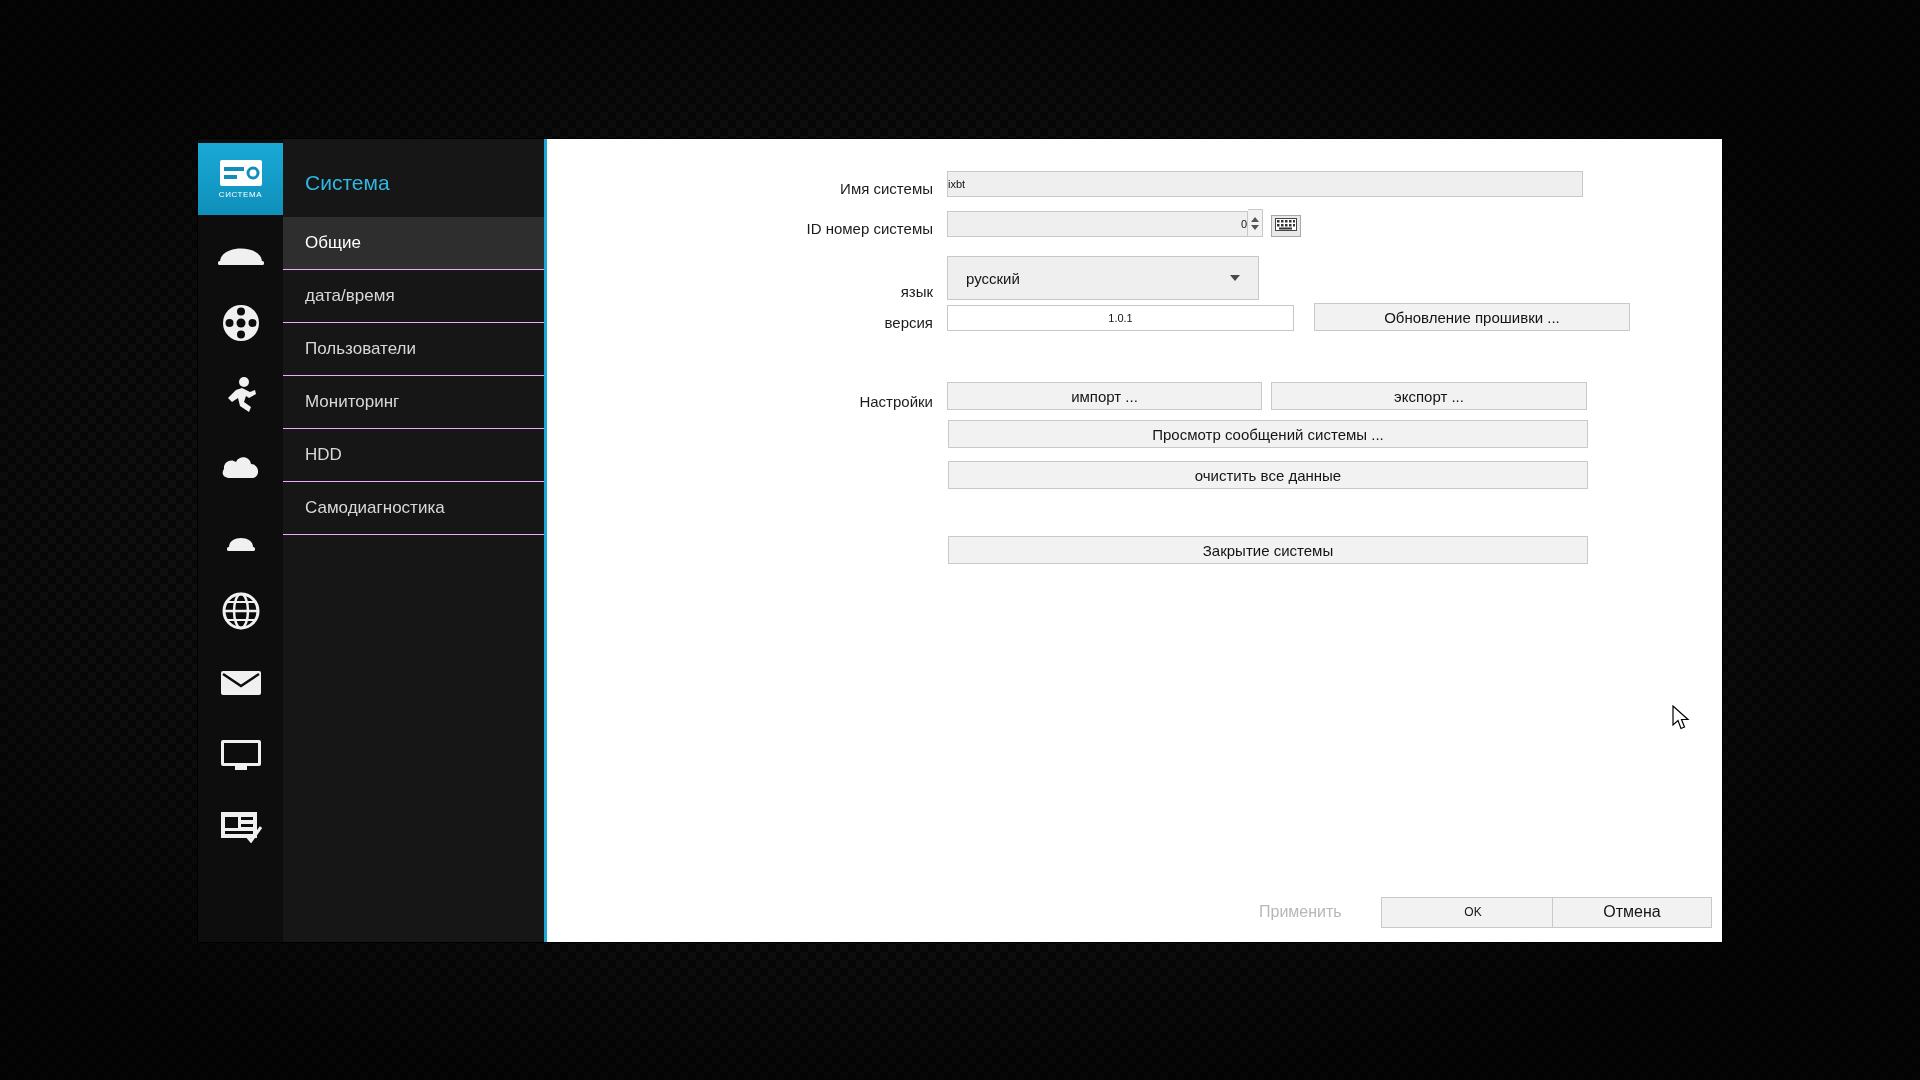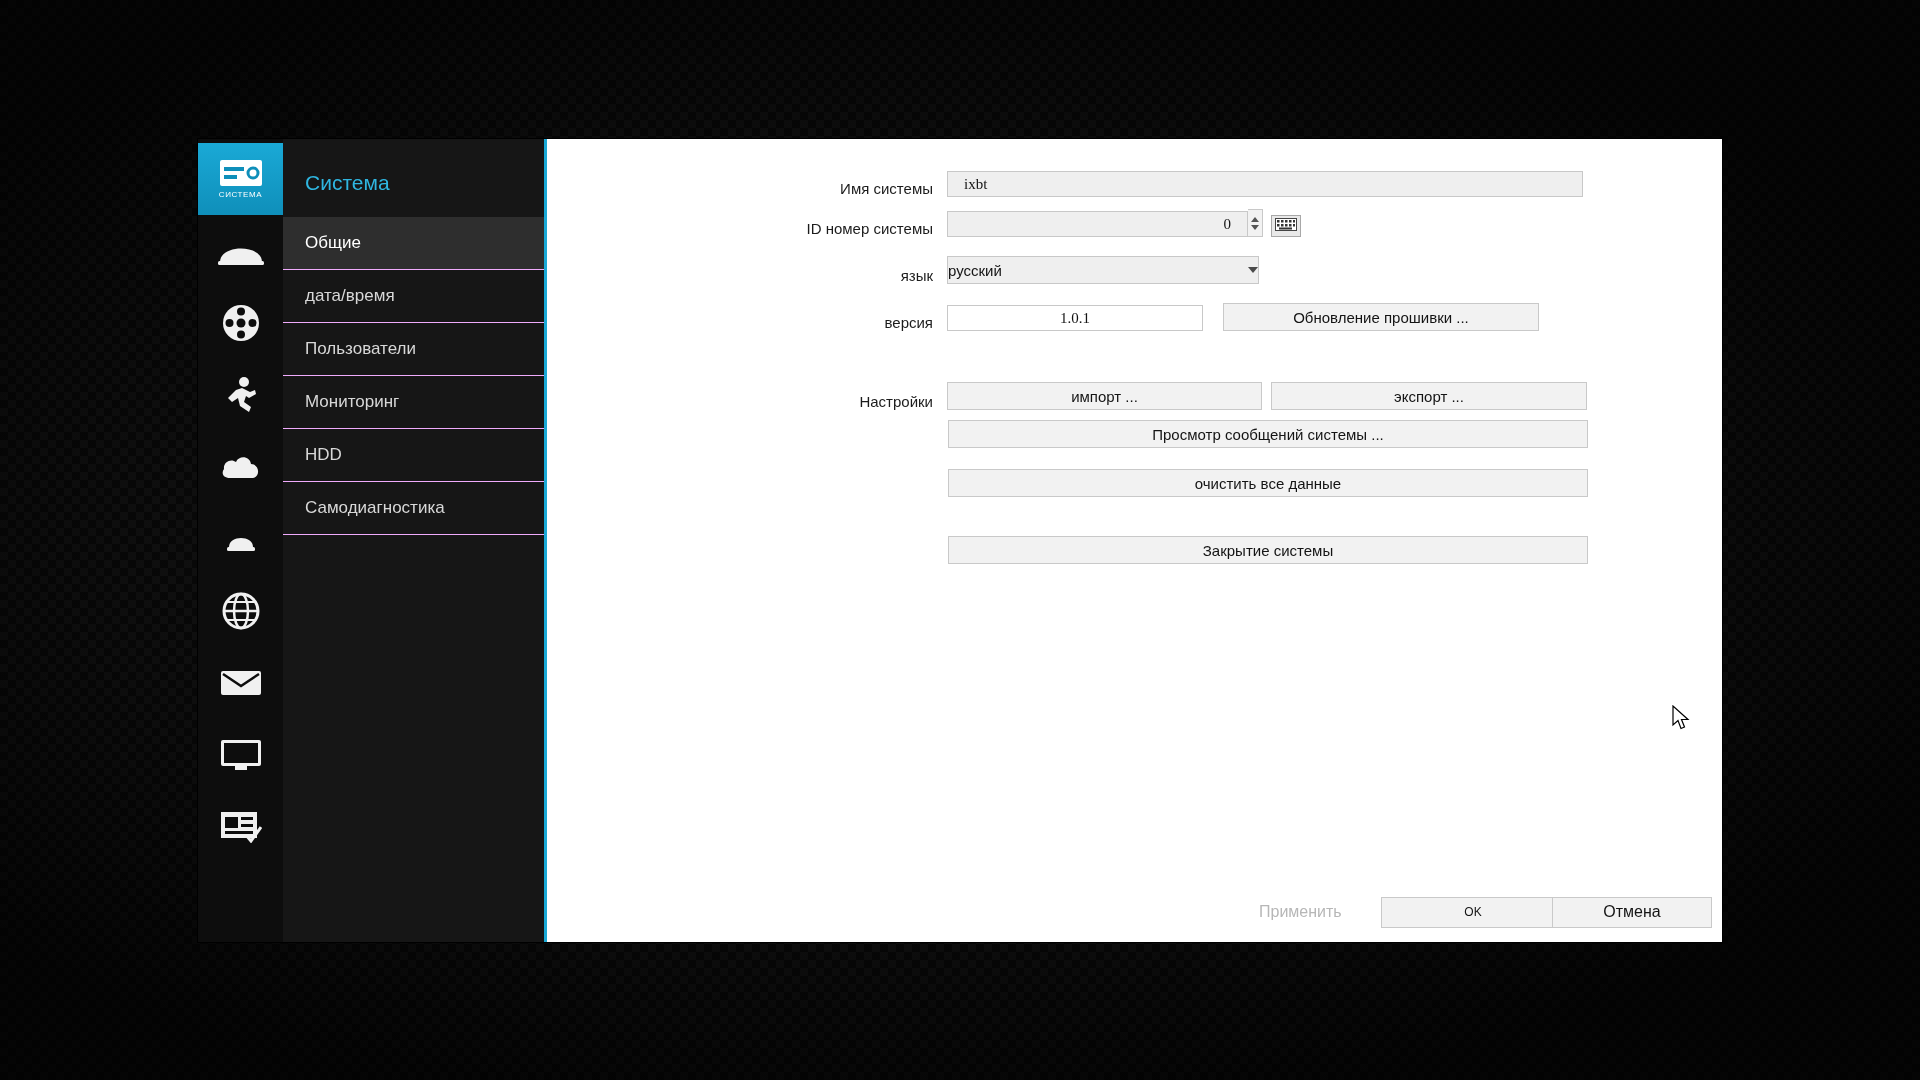--- a/index.html
+++ b/index.html
@@ -123,25 +123,25 @@
     text-align: right;
     width: 185px;
     padding-right: 14px;
     box-sizing: border-box;
   }
 
   input.txt {
     height: 26px;
     border: 1px solid #c8c8c8;
     background: #efefef;
-    font-size: 15px;
+    font-size: 11px;
     color: #141414;
-    padding: 0 16px;
-    box-sizing: border-box;
-    font-family: Liberation Serif, serif;
+    padding: 0 0;
+    box-sizing: border-box;
+    font-family: Liberation Sans, sans-serif;
     outline: none;
   }
   input.txt.white {
     background: #ffffff;
     text-align: center;
   }
   input.num {
     text-align: right;
   }
 
@@ -168,28 +168,28 @@
   .kbd-btn {
     width: 30px; height: 22px;
     margin-left: 8px;
     background: #e9e9e9;
     border: 1px solid #a8a8a8;
     display: flex; align-items: center; justify-content: center;
     box-sizing: border-box;
   }
 
   .select {
-    height: 28px;
+    height: 44px;
     width: 312px;
     background: #efefef;
     border: 1px solid #c8c8c8;
     display: flex;
     align-items: center;
     justify-content: space-between;
-    padding: 0 0;
+    padding: 0 18px;
     box-sizing: border-box;
     font-size: 15px;
     color: #141414;
   }
   .select .caret {
     width: 0; height: 0;
     border-left: 5px solid transparent;
     border-right: 5px solid transparent;
     border-top: 6px solid #4a4a4a;
   }
@@ -410,33 +410,33 @@
     <div class="form-row" style="left:215px; top:117px;">
       <span class="lbl">язык</span>
       <div class="select">
         <span>русский</span>
         <span class="caret"></span>
       </div>
     </div>
 
     <div class="form-row" style="left:215px; top:164px;">
       <span class="lbl">версия</span>
-      <input class="txt white" style="width: 256px;" readonly="" value="1.0.1">
+      <input class="txt white" style="width: 347px;" readonly="" value="1.0.1">
       <div class="btn" style="width:316px; margin-left:20px;">Обновление прошивки ...</div>
     </div>
 
     <div class="form-row" style="left:215px; top:243px;">
       <span class="lbl">Настройки</span>
       <div class="btn" style="width:315px;">импорт ...</div>
       <div class="btn" style="width:316px; margin-left:9px;">экспорт ...</div>
     </div>
 
     <div class="btn" style="position:absolute; left:401px; top:281px; width:640px;">Просмотр сообщений системы ...</div>
 
-    <div class="btn" style="position:absolute; left:401px; top:330px; width:640px;">очистить все данные</div>
+    <div class="btn" style="position:absolute; left:401px; top:322px; width:640px;">очистить все данные</div>
 
     <div class="btn" style="position:absolute; left:401px; top:397px; width:640px;">Закрытие системы</div>
 
     <div id="footer">
       <div id="btn-apply">Применить</div>
       <div class="btn" id="btn-ok">OK</div>
       <div class="btn" id="btn-cancel">Отмена</div>
     </div>
 
   </div>

